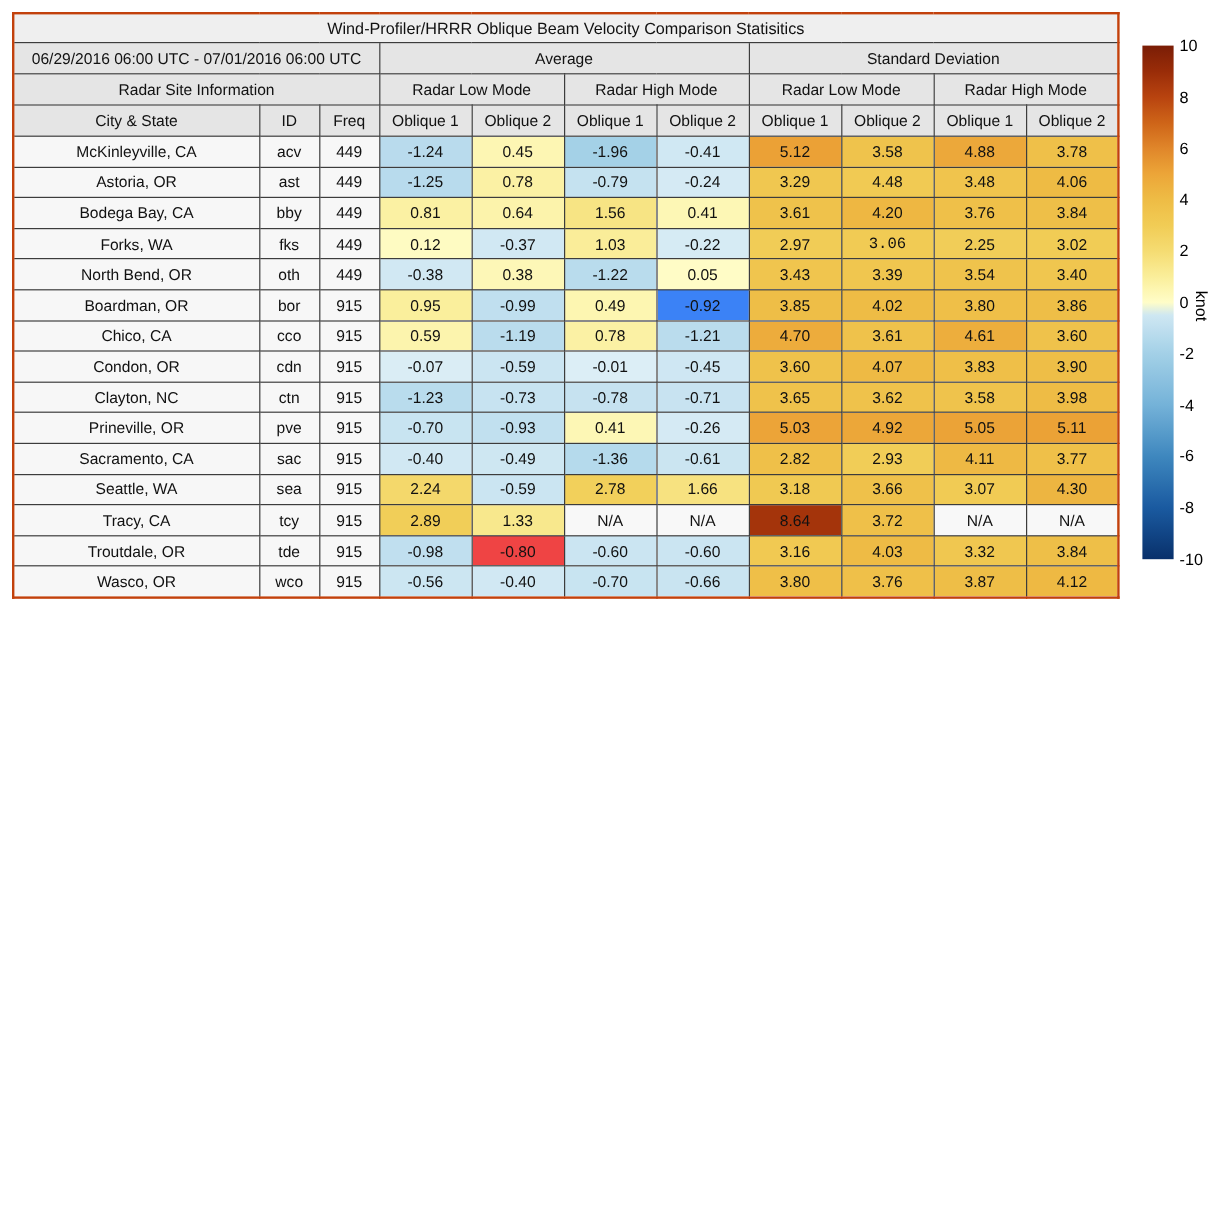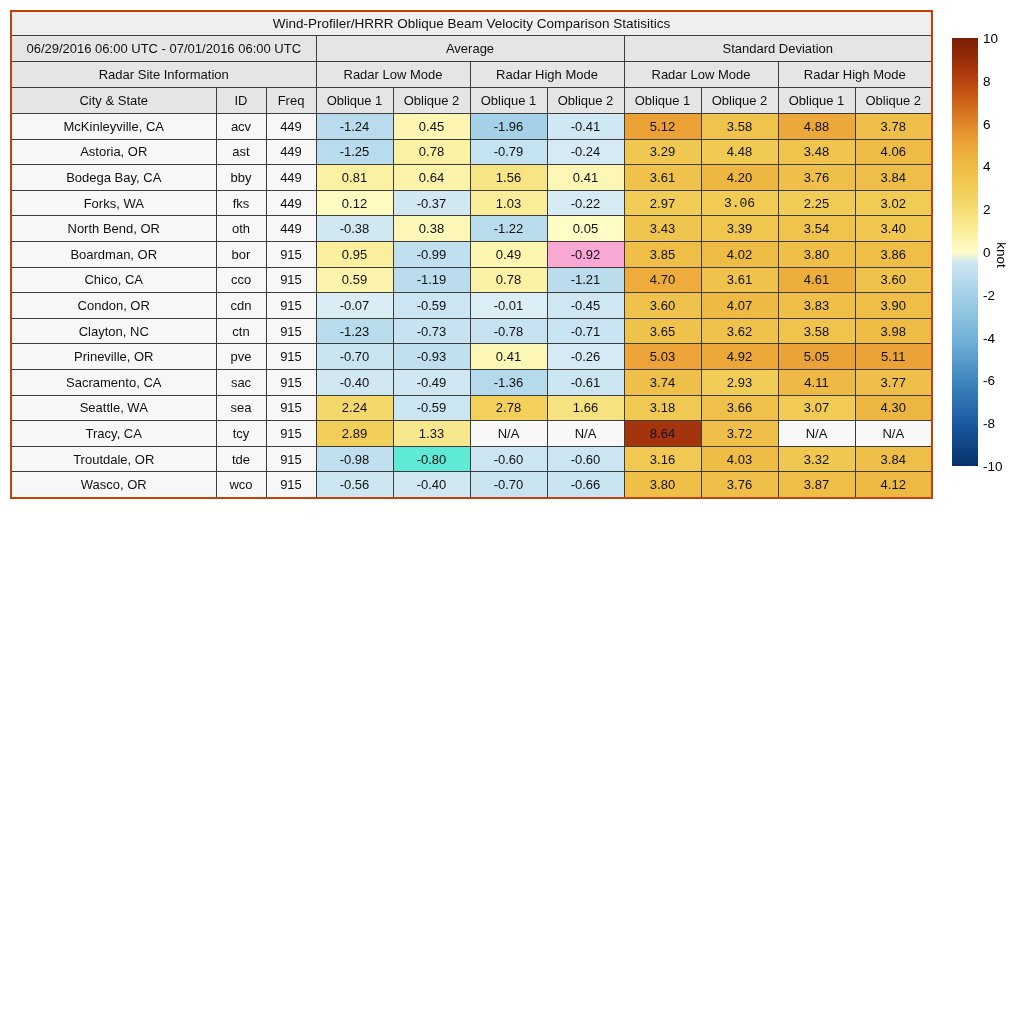--- a/index.html
+++ b/index.html
@@ -183,21 +183,21 @@
           <td class="val-cell" style="background: rgb(239, 195, 76);">3.54</td>
           <td class="val-cell" style="background: rgb(240, 198, 79);">3.40</td>
         </tr>
         <tr class="data-row">
           <td class="label-cell">Boardman, OR</td>
           <td class="label-cell">bor</td>
           <td class="label-cell">915</td>
           <td class="val-cell" style="background: rgb(250, 239, 156);">0.95</td>
           <td class="val-cell" style="background: rgb(192, 223, 239);">-0.99</td>
           <td class="val-cell" style="background: rgb(253, 246, 177);">0.49</td>
-          <td class="val-cell" style="background: #f9a8d4;">-0.92</td>
+          <td class="val-cell" style="background: #3b82f6;">-0.92</td>
           <td class="val-cell" style="background: rgb(238, 190, 71);">3.85</td>
           <td class="val-cell" style="background: rgb(238, 188, 69);">4.02</td>
           <td class="val-cell" style="background: rgb(239, 191, 72);">3.80</td>
           <td class="val-cell" style="background: rgb(238, 190, 71);">3.86</td>
         </tr>
         <tr class="data-row">
           <td class="label-cell">Chico, CA</td>
           <td class="label-cell">cco</td>
           <td class="label-cell">915</td>
           <td class="val-cell" style="background: rgb(252, 244, 173);">0.59</td>
@@ -249,21 +249,21 @@
           <td class="val-cell" style="background: rgb(235, 162, 54);">5.11</td>
         </tr>
         <tr class="data-row">
           <td class="label-cell">Sacramento, CA</td>
           <td class="label-cell">sac</td>
           <td class="label-cell">915</td>
           <td class="val-cell" style="background: rgb(209, 232, 243);">-0.40</td>
           <td class="val-cell" style="background: rgb(206, 231, 242);">-0.49</td>
           <td class="val-cell" style="background: rgb(181, 218, 236);">-1.36</td>
           <td class="val-cell" style="background: rgb(203, 229, 241);">-0.61</td>
-          <td class="val-cell" style="background: rgb(239, 192, 73);">3.74</td>
+          <td class="val-cell" style="background: rgb(239, 192, 73);">2.82</td>
           <td class="val-cell" style="background: rgb(241, 205, 87);">2.93</td>
           <td class="val-cell" style="background: rgb(238, 185, 68);">4.11</td>
           <td class="val-cell" style="background: rgb(239, 192, 73);">3.77</td>
         </tr>
         <tr class="data-row">
           <td class="label-cell">Seattle, WA</td>
           <td class="label-cell">sea</td>
           <td class="label-cell">915</td>
           <td class="val-cell" style="background: rgb(244, 216, 107);">2.24</td>
           <td class="val-cell" style="background: rgb(203, 229, 242);">-0.59</td>
@@ -285,21 +285,21 @@
           <td class="val-cell" style="background: rgb(164, 52, 11);">8.64</td>
           <td class="val-cell" style="background: rgb(239, 192, 73);">3.72</td>
           <td class="val-cell" style="background: rgb(248, 248, 248);">N/A</td>
           <td class="val-cell" style="background: rgb(248, 248, 248);">N/A</td>
         </tr>
         <tr class="data-row">
           <td class="label-cell">Troutdale, OR</td>
           <td class="label-cell">tde</td>
           <td class="label-cell">915</td>
           <td class="val-cell" style="background: rgb(192, 223, 239);">-0.98</td>
-          <td class="val-cell" style="background: #5eead4;">-0.80</td>
+          <td class="val-cell" style="background: #ef4444;">-0.80</td>
           <td class="val-cell" style="background: rgb(203, 229, 242);">-0.60</td>
           <td class="val-cell" style="background: rgb(203, 229, 242);">-0.60</td>
           <td class="val-cell" style="background: rgb(241, 201, 82);">3.16</td>
           <td class="val-cell" style="background: rgb(238, 187, 69);">4.03</td>
           <td class="val-cell" style="background: rgb(240, 199, 80);">3.32</td>
           <td class="val-cell" style="background: rgb(238, 191, 72);">3.84</td>
         </tr>
         <tr class="data-row">
           <td class="label-cell">Wasco, OR</td>
           <td class="label-cell">wco</td>

